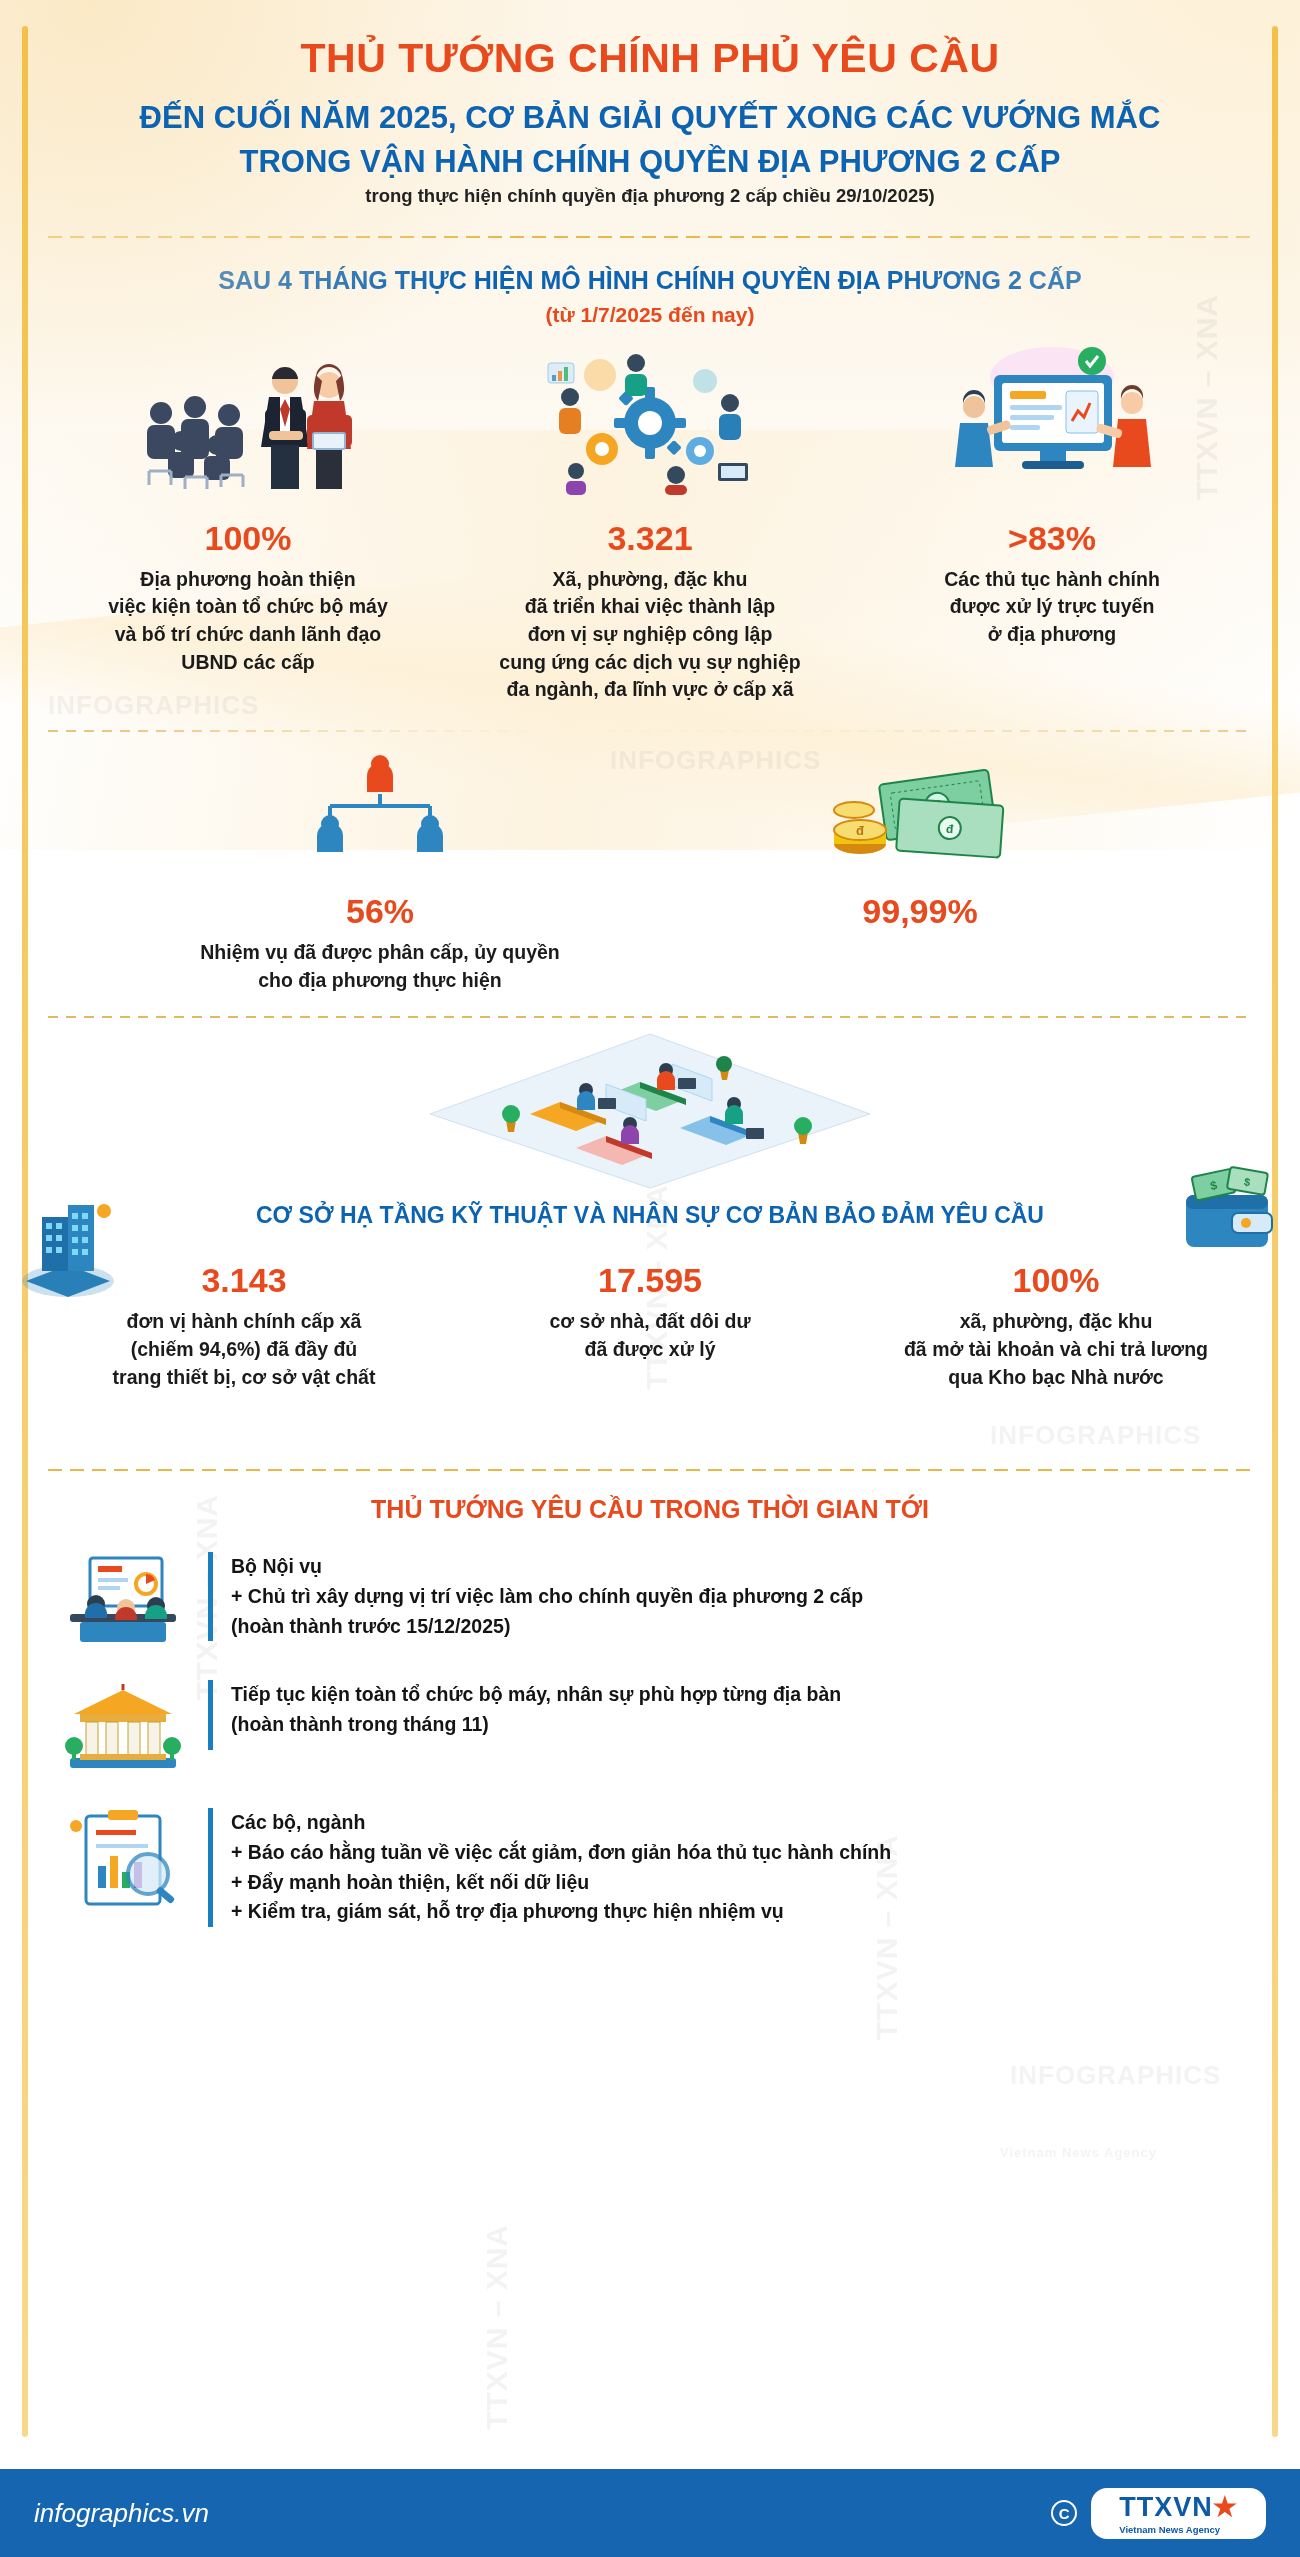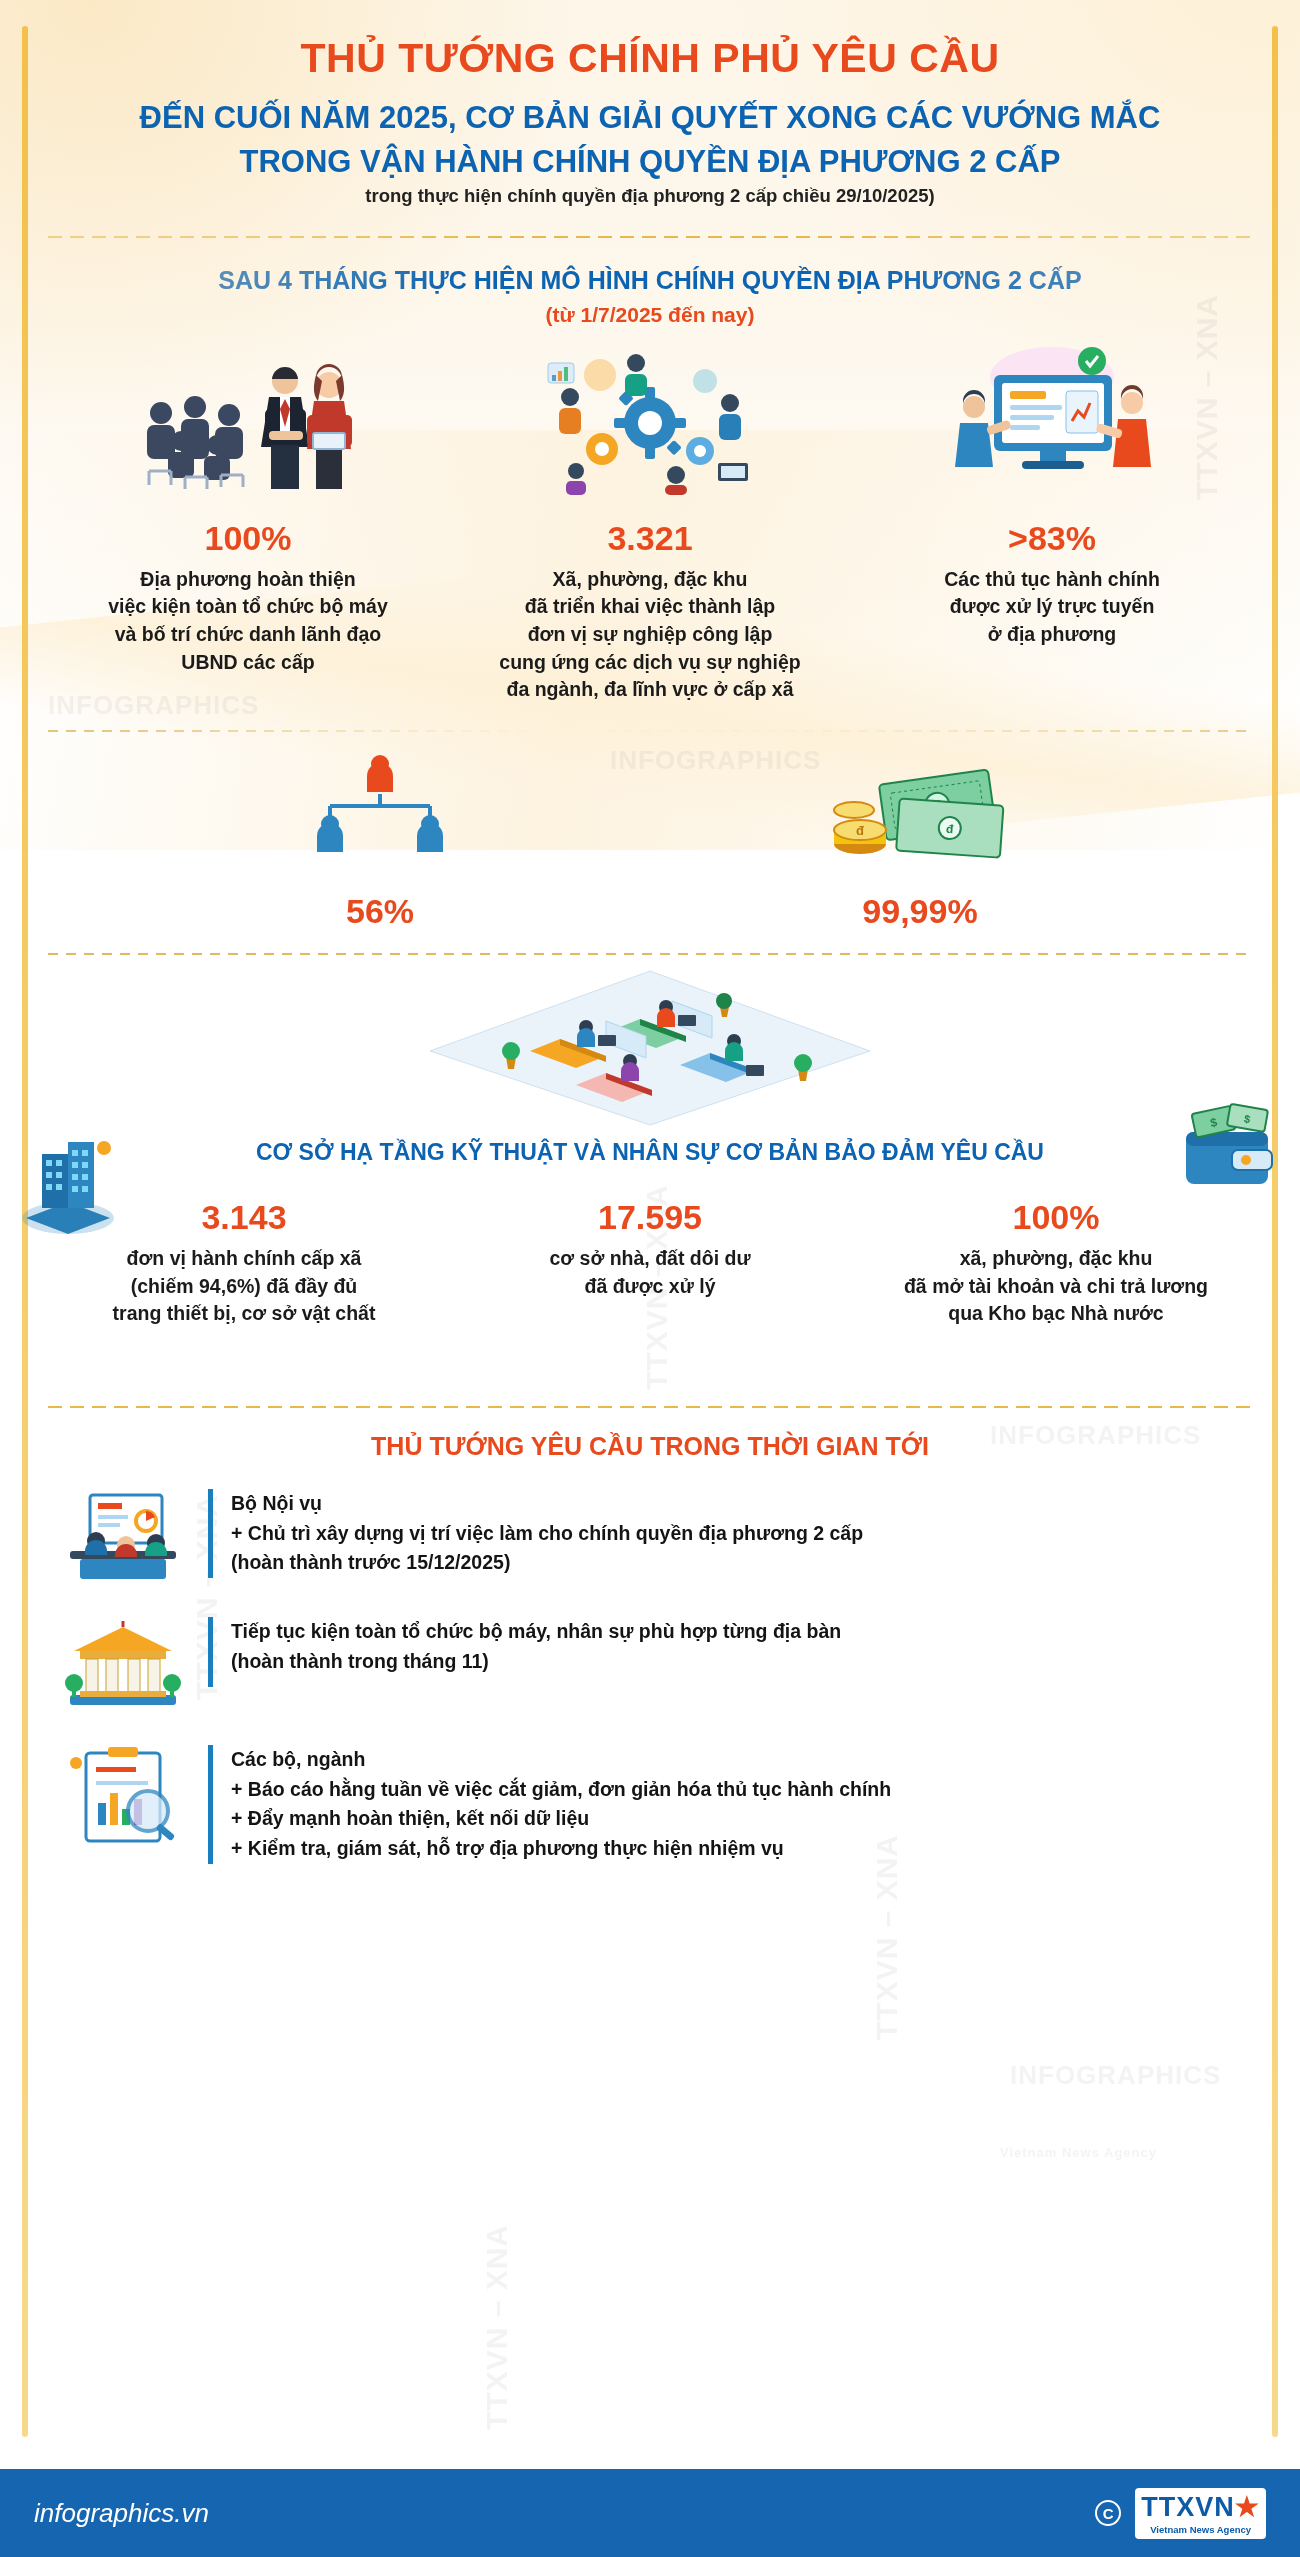--- a/index.html
+++ b/index.html
@@ -202,21 +202,21 @@
   .footer-left {
     color: #fff; font-size: 26px; font-style: italic; font-weight: 400;
   }
   .footer-right { display: flex; align-items: center; gap: 14px; }
   .copy-c {
     width: 26px; height: 26px; border: 2px solid #fff; border-radius: 50%;
     color: #fff; font-size: 15px; display: flex; align-items: center; justify-content: center;
     font-weight: 700;
   }
   .ttxvn-badge {
-    background: #fff; border-radius: 4px; padding: 6px 6px 4px; text-align: center;
+    background: #fff; border-radius: 16px; padding: 6px 28px 4px; text-align: left;
   }
   .ttxvn-badge .big {
     color: #0d5aa7; font-size: 27px; font-weight: 700; letter-spacing: 1px; line-height: 1;
   }
   .ttxvn-badge .big .star { color: #e8491d; }
   .ttxvn-badge .small { color: #0d5aa7; font-size: 9.5px; font-weight: 700; margin-top: 3px; }
 </style>
 </head>
 <body>
 
@@ -440,20 +440,24 @@
             <path d="M-13 2 a13 13 0 0 1 26 0 v16 h-26z" fill="#2e86c1"></path>
           </g>
 
           <g transform="translate(145,86)">
             <circle cy="-10" r="9" fill="#2e86c1"></circle>
             <path d="M-13 2 a13 13 0 0 1 26 0 v16 h-26z" fill="#2e86c1"></path>
           </g>
         </svg>
       </div>
       <div class="stat">56%</div>
+      <div class="desc">
+        <div>Nhiệm vụ đã được phân cấp, ủy quyền</div>
+        <div>cho địa phương thực hiện</div>
+      </div>
     </div>
 
     <div class="cell">
       <div class="art" style="height:120px;">
         <svg width="200" height="120" viewBox="0 0 200 120">
 
           <g transform="rotate(-8 110 70)">
             <rect x="64" y="30" width="110" height="56" rx="4" fill="#7dcea0" stroke="#1e8449" stroke-width="2"></rect>
             <rect x="74" y="40" width="90" height="36" rx="2" fill="none" stroke="#1e8449" stroke-dasharray="3 3"></rect>
             <circle cx="119" cy="58" r="12" fill="#d5f5e3" stroke="#1e8449" stroke-width="2"></circle>

